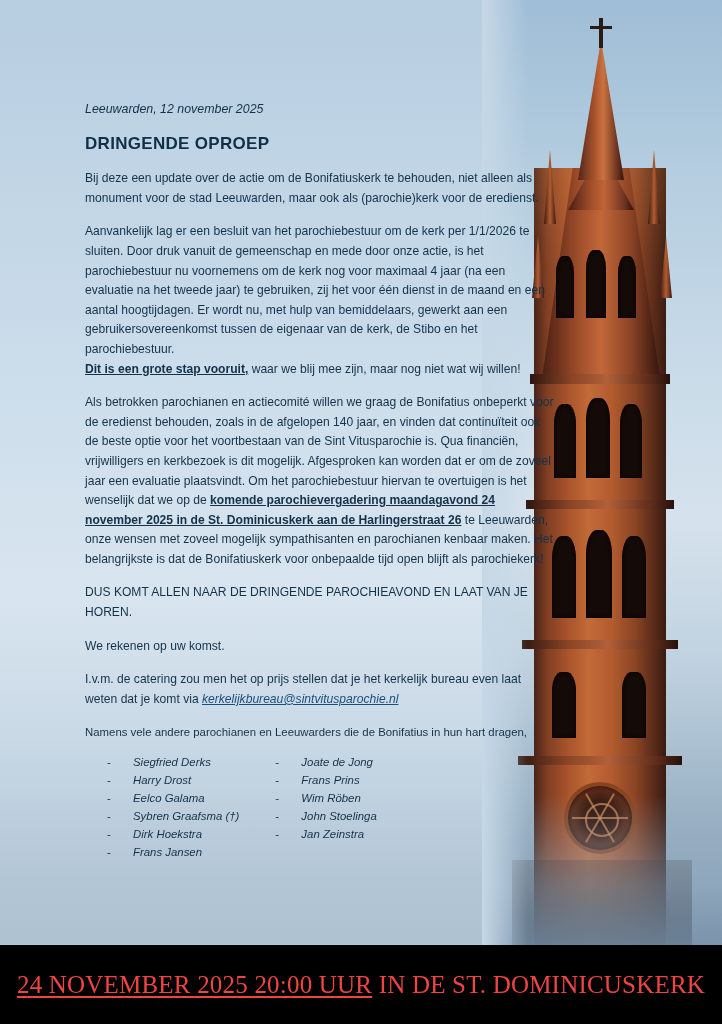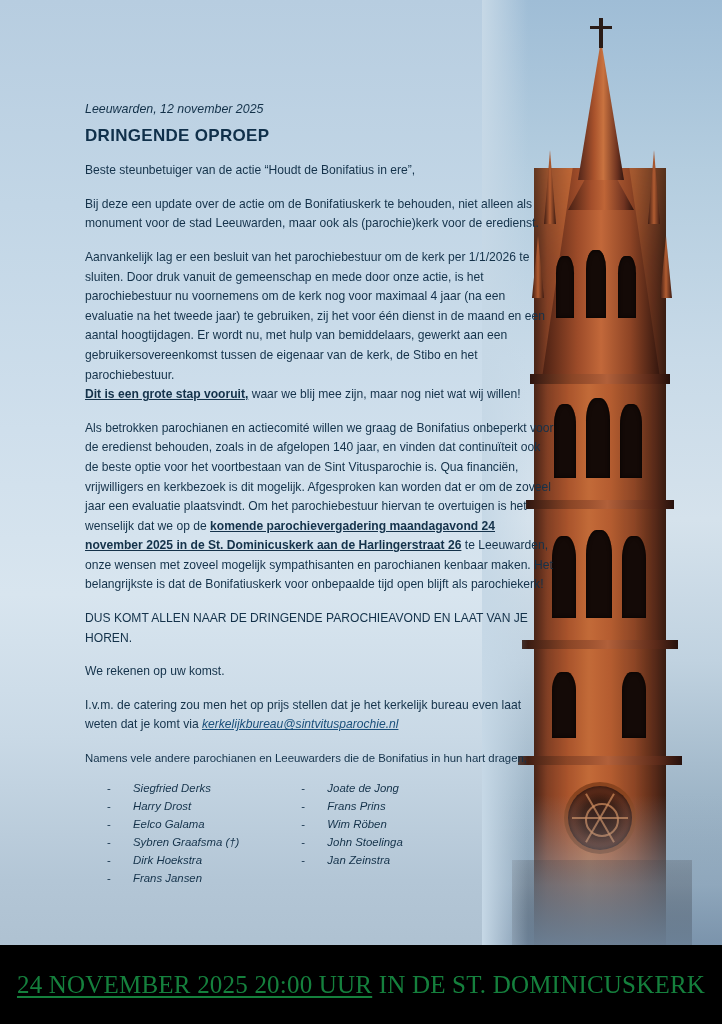--- a/index.html
+++ b/index.html
@@ -201,21 +201,21 @@
     left: 0;
     bottom: 0;
     width: 722px;
     height: 79px;
     background: #000;
     display: flex;
     align-items: center;
     justify-content: center;
   }
   .footer-text {
-    color: #15803d;
+    color: #ef4444;
     font-family: "Liberation Serif", serif;
     font-size: 25px;
     letter-spacing: 0.2px;
     white-space: nowrap;
   }
   .footer-text .u {
     text-decoration: underline;
     text-underline-offset: 3px;
   }
 
@@ -225,21 +225,21 @@
     left: 85px;
     top: 100px;
     width: 470px;
     color: #14324a;
     font-size: 12.1px;
     line-height: 19.6px;
   }
   .date {
     font-style: italic;
     font-size: 12.4px;
-    margin-bottom: 6px;
+    margin-bottom: 14px;
   }
   .title {
     font-weight: bold;
     font-size: 17px;
     letter-spacing: 0.3px;
     color: #10304a;
     margin-bottom: 16px;
   }
   p { margin: 0 0 14px 0; }
   .b { font-weight: bold; text-decoration: underline; }
@@ -247,21 +247,21 @@
     color: #1a4f7a;
     text-decoration: underline;
     font-style: italic;
   }
   .signoff {
     margin: 0 0 10px 0;
     font-size: 11.4px;
   }
   .names {
     display: flex;
-    gap: 62px;
+    gap: 36px;
     margin-left: 22px;
     font-style: italic;
     font-size: 11.4px;
     line-height: 18px;
   }
   .names ul {
     list-style: none;
     margin: 0;
     padding: 0;
   }
@@ -320,21 +320,20 @@
     <div class="haze"></div>
     <div class="photo-edge"></div>
   </div>
 
   <div class="letter">
 
     <div class="date">Leeuwarden, 12 november 2025</div>
 
     <div class="title">DRINGENDE OPROEP</div>
 
-    <p>Beste steunbetuiger van de actie “Houdt de Bonifatius in ere”,</p>
 
     <p>Bij deze een update over de actie om de Bonifatiuskerk te behouden, niet alleen als monument voor de stad Leeuwarden, maar ook als (parochie)kerk voor de eredienst.</p>
 
     <p>
       <span>Aanvankelijk lag er een besluit van het parochiebestuur om de kerk per 1/1/2026 te sluiten. Door druk vanuit de gemeenschap en mede door onze actie, is het parochiebestuur nu voornemens om de kerk nog voor maximaal 4 jaar (na een evaluatie na het tweede jaar) te gebruiken, zij het voor één dienst in de maand en een aantal hoogtijdagen. Er wordt nu, met hulp van bemiddelaars, gewerkt aan een gebruikersovereenkomst tussen de eigenaar van de kerk, de Stibo en het parochiebestuur.</span><br>
       <span class="b">Dit is een grote stap vooruit,</span><span> waar we blij mee zijn, maar nog niet wat wij willen!</span><br>
     </p>
 
     <p>
       <span>Als betrokken parochianen en actiecomité willen we graag de Bonifatius onbeperkt voor de eredienst behouden, zoals in  de afgelopen 140 jaar, en vinden dat continuïteit ook de beste optie voor het voortbestaan van  de Sint Vitusparochie is. Qua financiën, vrijwilligers en kerkbezoek is dit mogelijk. Afgesproken kan worden dat er om de zoveel jaar een evaluatie plaatsvindt. Om het parochiebestuur hiervan te overtuigen is het wenselijk dat we op de </span><span class="b">komende parochievergadering maandagavond 24 november 2025 in de St. Dominicuskerk aan de Harlingerstraat 26</span><span> te Leeuwarden, onze wensen met zoveel mogelijk sympathisanten en parochianen kenbaar maken. Het belangrijkste is dat de Bonifatiuskerk voor onbepaalde tijd open blijft als parochiekerk!</span>

